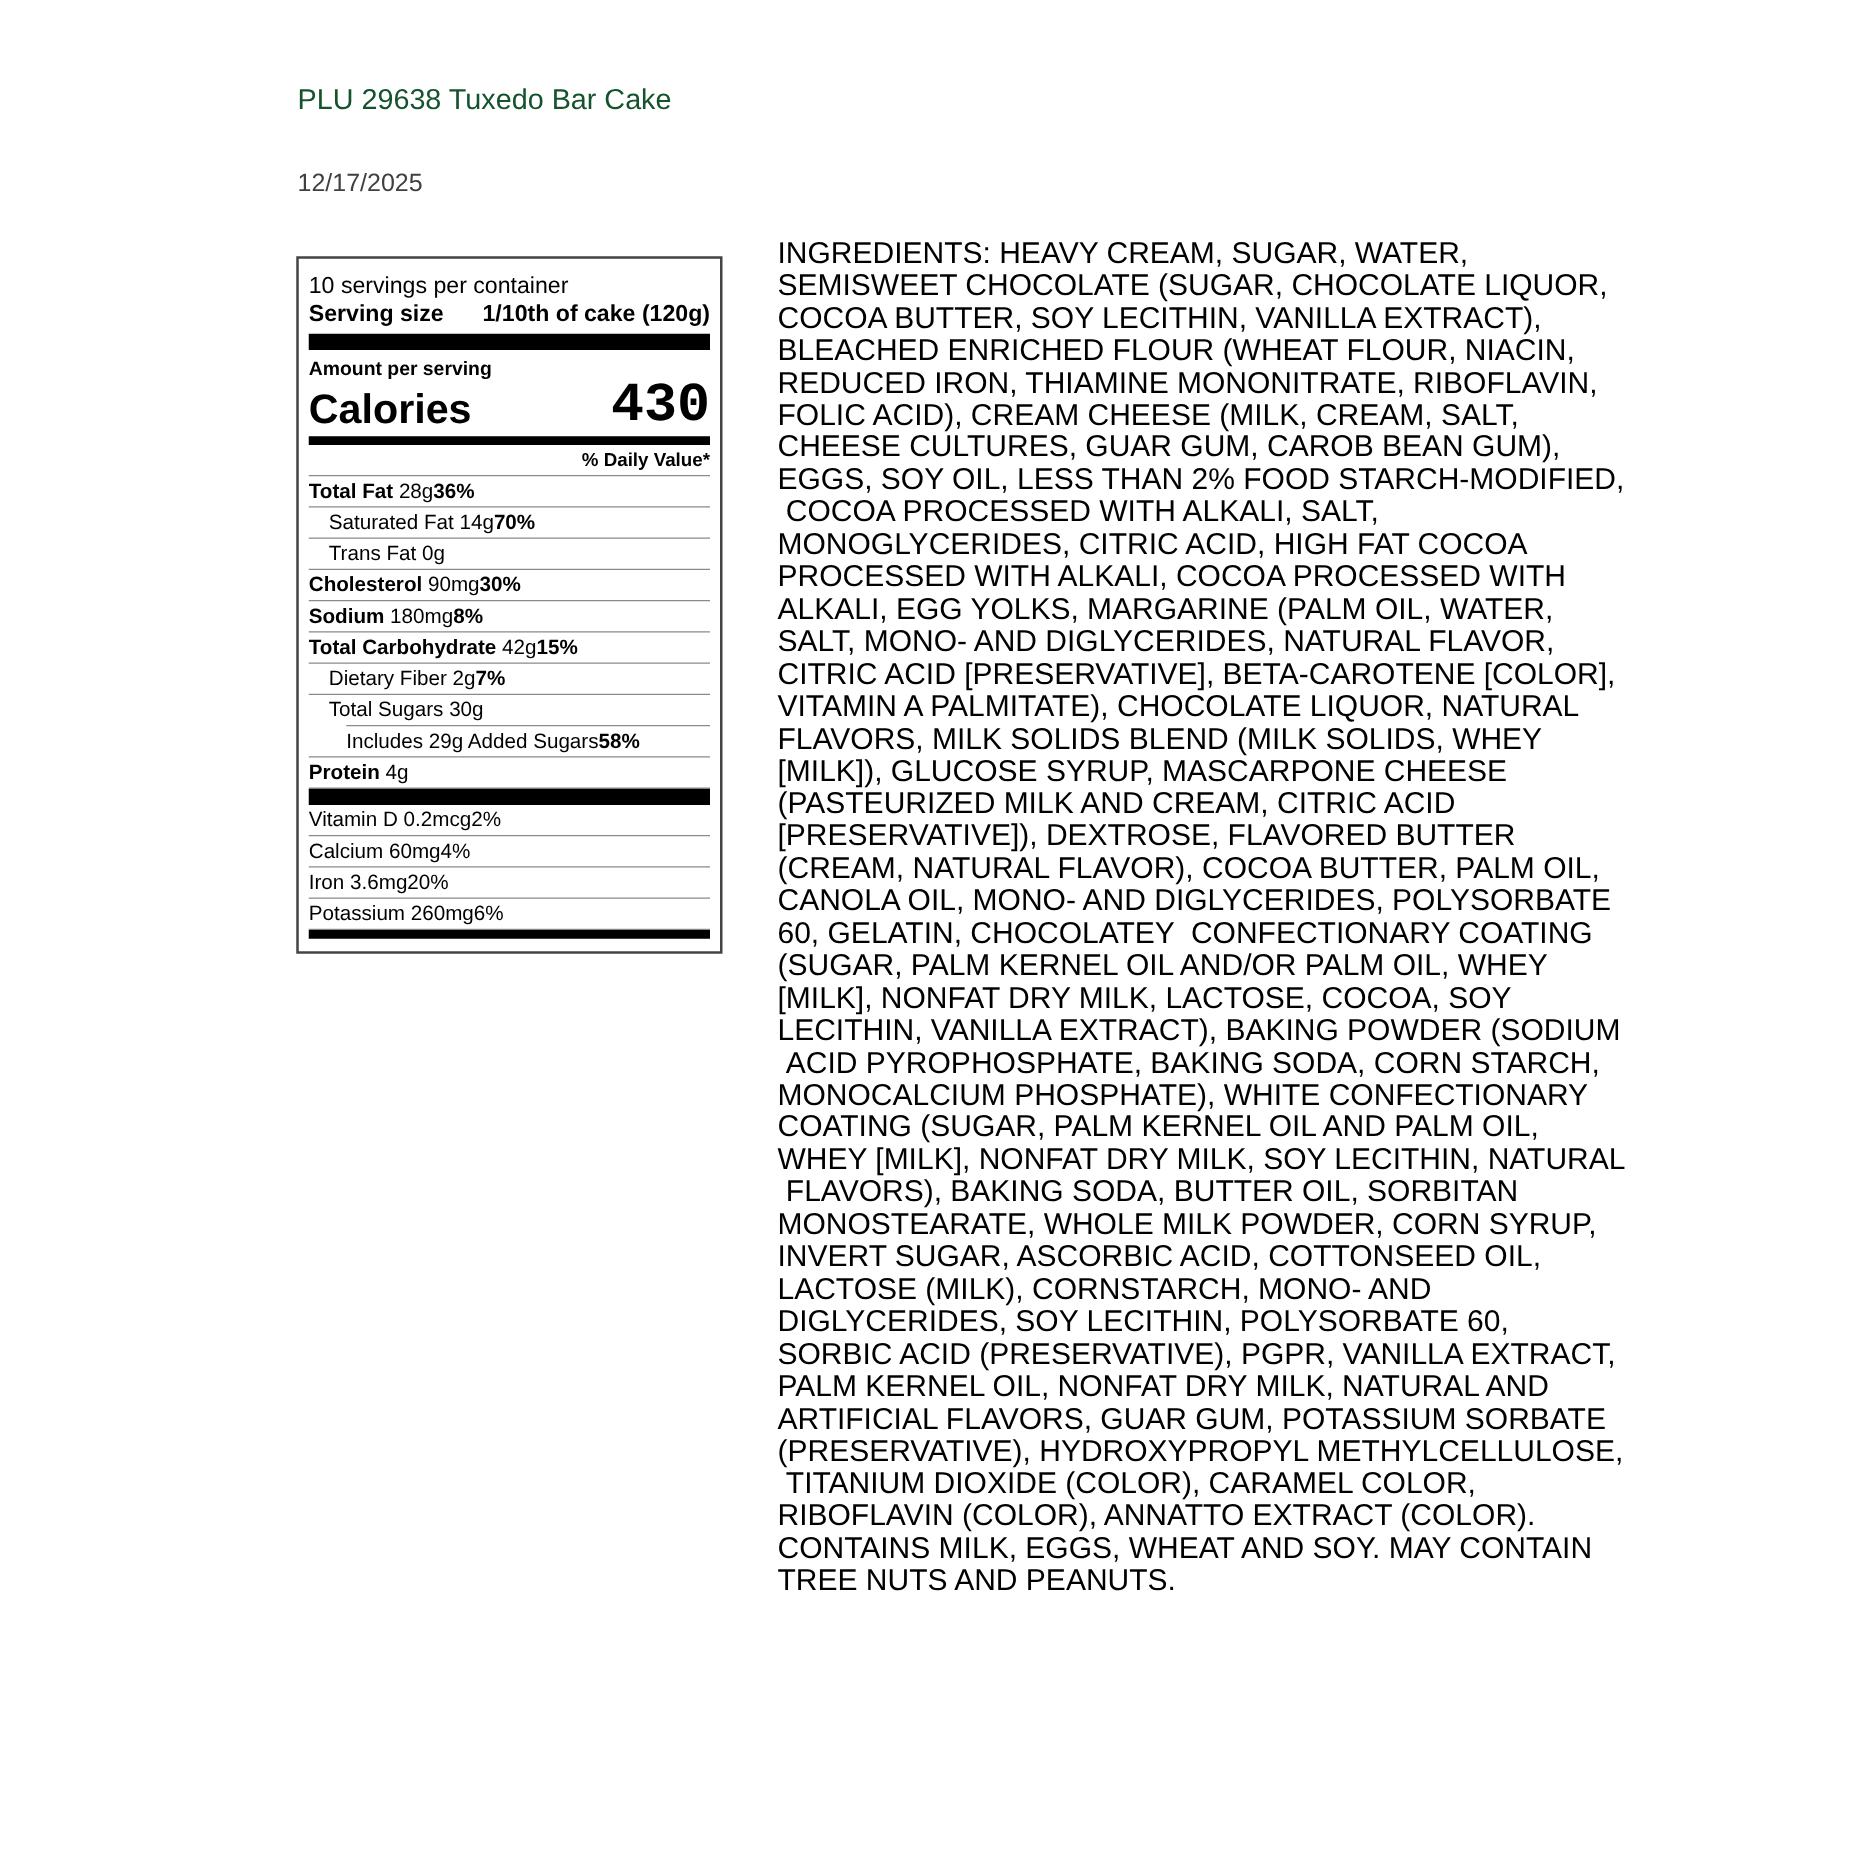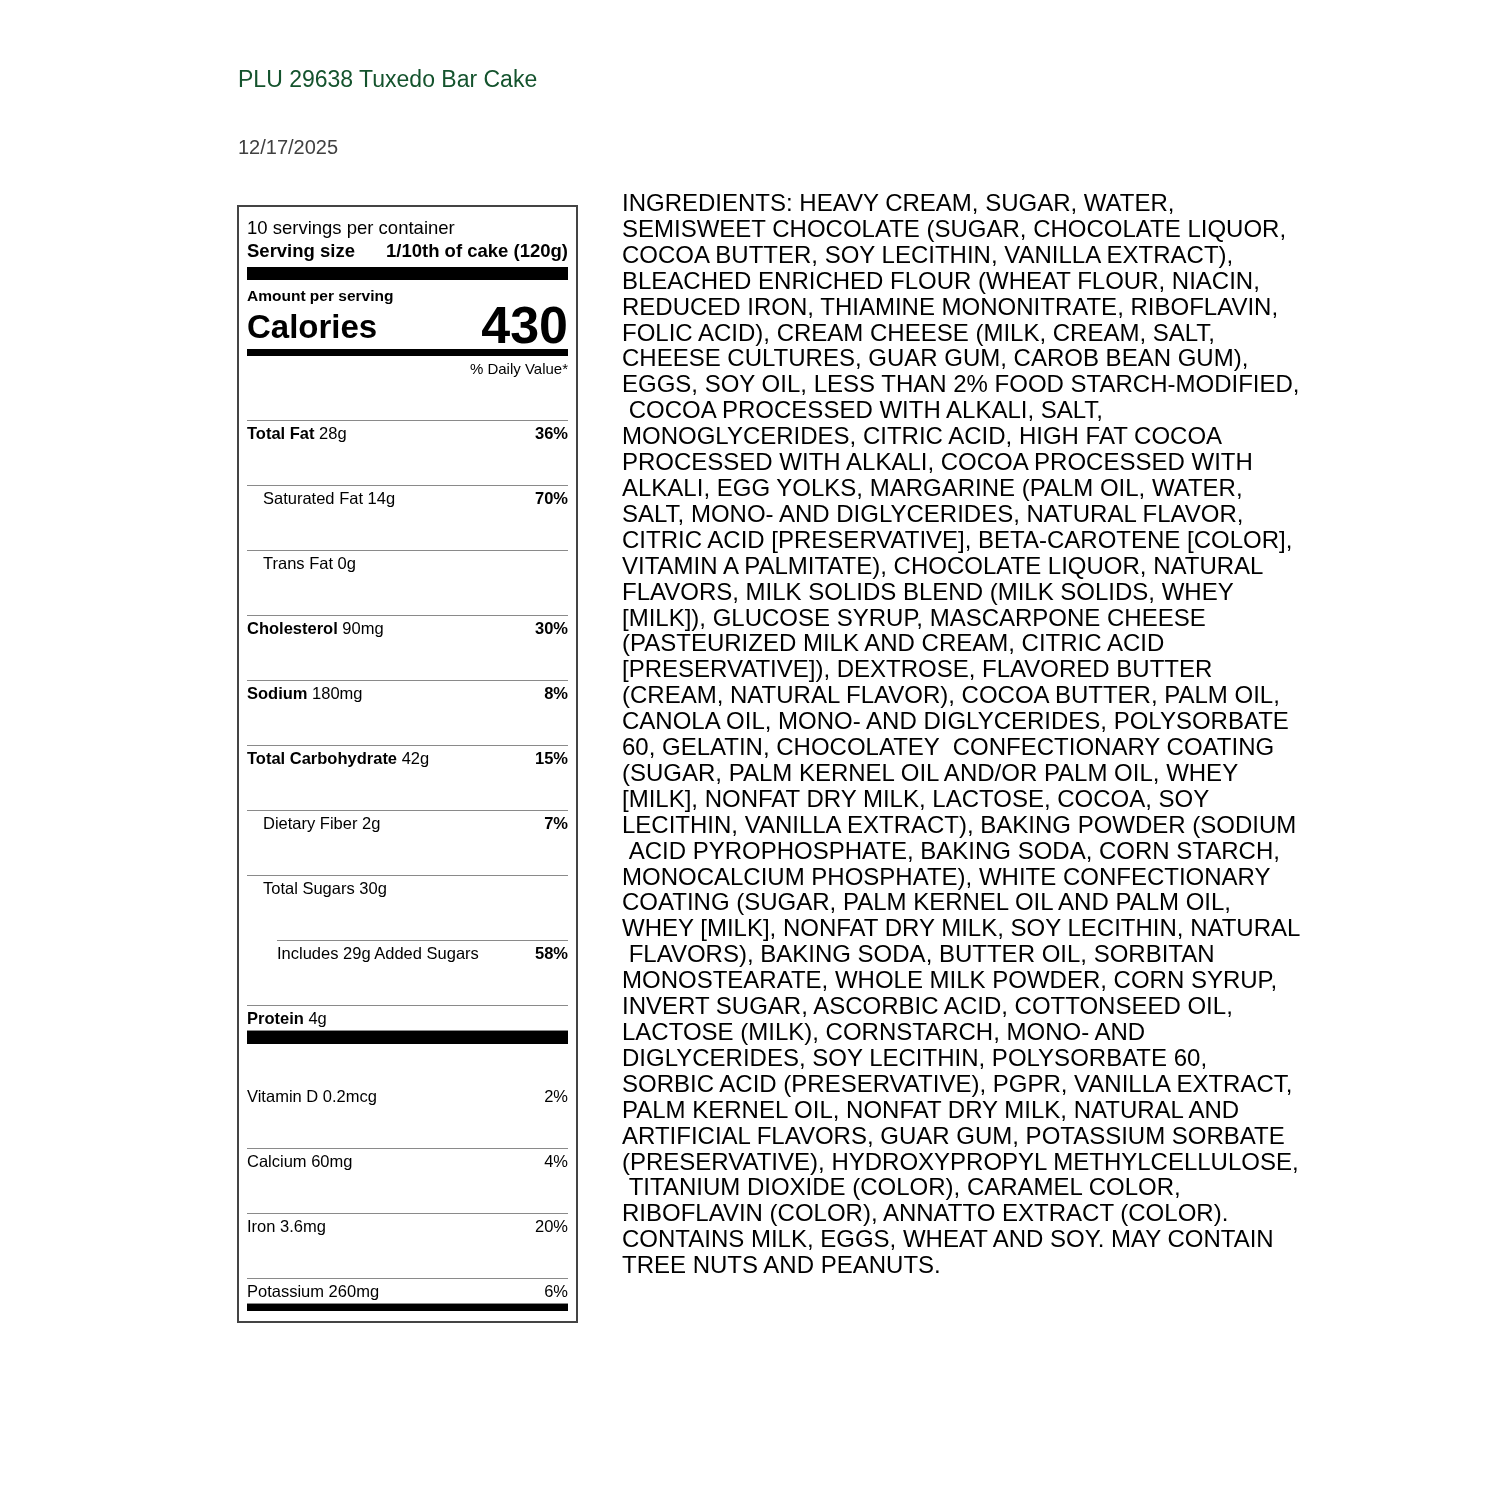--- a/index.html
+++ b/index.html
@@ -48,31 +48,30 @@
   .bar.h7  { height: 7px; }
   .nfp-amount {
     font-size: 15.5px; font-weight: bold; line-height: 19px;
     padding-top: 6px;
   }
   .nfp-calories {
     display: flex; justify-content: space-between; align-items: flex-end;
     padding-bottom: 4px;
   }
   .nfp-calories .cal-label { font-size: 33px; font-weight: bold; line-height: 36px; text-align: right; }
-  .nfp-calories .cal-value { font-size: 52px; font-weight: bold; line-height: 40px; }
+  .nfp-calories .cal-value { font-size: 44px; font-weight: bold; line-height: 40px; font-family: Liberation Mono, monospace; }
   .nfp-dv {
-    text-align: right; font-size: 15px; font-weight: normal;
+    text-align: right; font-size: 15px; font-weight: bold;
     line-height: 21px; padding: 2px 0 1px 0;
   }
   .nrow {
-    display: flex; justify-content: space-between; align-items: baseline;
+    display: flex; align-items: baseline;
     border-top: 1px solid #8a8a8a;
     font-size: 16.5px; line-height: 19px;
     padding: 2.5px 0;
-    margin-top: 40px;
   }
   .nrow.ind1 { padding-left: 16px; }
   .nrow.ind2 { margin-left: 30px; }
   .b { font-weight: bold; }
   .nname { text-align: left; }
   .ndv { text-align: right; }
   .rows-bottom-line { border-top: 1px solid #8a8a8a; height: 0; }
   .nfp .bar.mid { margin: 0 0 0 0; }
   .nfp-footnote {
     font-size: 11.5px; line-height: 14.5px;

